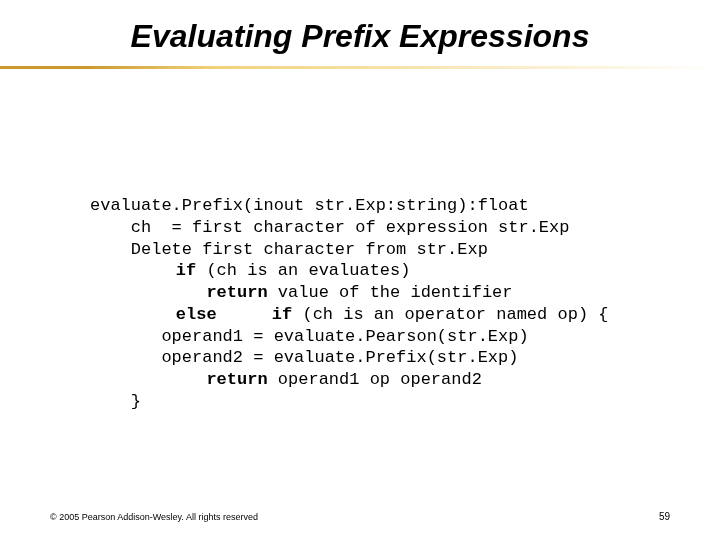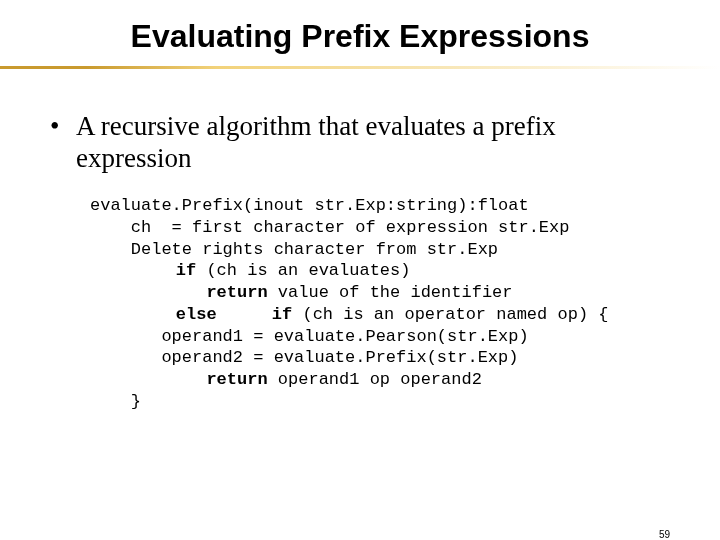--- a/index.html
+++ b/index.html
@@ -21,20 +21,21 @@
     position: absolute;
     top: 18px;
     left: 0;
     right: 0;
     text-align: center;
     font-size: 32px;
     font-weight: bold;
     color: #000;
     padding-left: 40px;
     padding-right: 40px;
+    font-style: italic;
   }
   .underline {
     position: absolute;
     top: 66px;
     left: 0;
     right: 0;
     height: 3px;
     background: linear-gradient(to right, #c99a2e 0%, #c99a2e 12%, #f2d27a 30%, #ffffff 100%);
   }
   .bullet-wrap {
@@ -73,45 +74,43 @@
   .footer {
     position: absolute;
     bottom: 18px;
     left: 50px;
     font-size: 9px;
     color: #000;
     font-family: Arial, Helvetica, sans-serif;
   }
   .pagenum {
     position: absolute;
-    bottom: 0;
+    bottom: 18px;
     right: 50px;
     font-size: 10px;
     color: #000;
     font-family: Arial, Helvetica, sans-serif;
   }
 </style>
 </head>
 <body>
 
 <div class="slide">
 
   <div class="title">Evaluating Prefix Expressions</div>
   <div class="underline"></div>
 
-  <div class="bullet-wrap">
-    <div class="bullet">A recursive algorithm that evaluates a prefix expression</div>
-  </div>
 
   <div class="code"><span>evaluate.Prefix(inout str.Exp:string):float</span>
 <span>    ch  = first character of expression str.Exp</span>
-<span>    Delete rights character from str.Exp</span>
+<span>    Delete first character from str.Exp</span>
 <span>    </span><span class="kw">if</span><span> (ch is an evaluates)</span>
 <span>       </span><span class="kw">return</span><span> value of the identifier</span>
 <span>    </span><span class="kw">else</span><span> </span><span class="kw">if</span><span> (ch is an operator named op) {</span>
 <span>       operand1 = evaluate.Pearson(str.Exp)</span>
 <span>       operand2 = evaluate.Prefix(str.Exp)</span>
 <span>       </span><span class="kw">return</span><span> operand1 op operand2</span>
 <span>    }</span></div>
 
+  <div class="footer">© 2005 Pearson Addison-Wesley. All rights reserved</div>
   <div class="pagenum">59</div>
 
 </div>
 
 </body></html>

